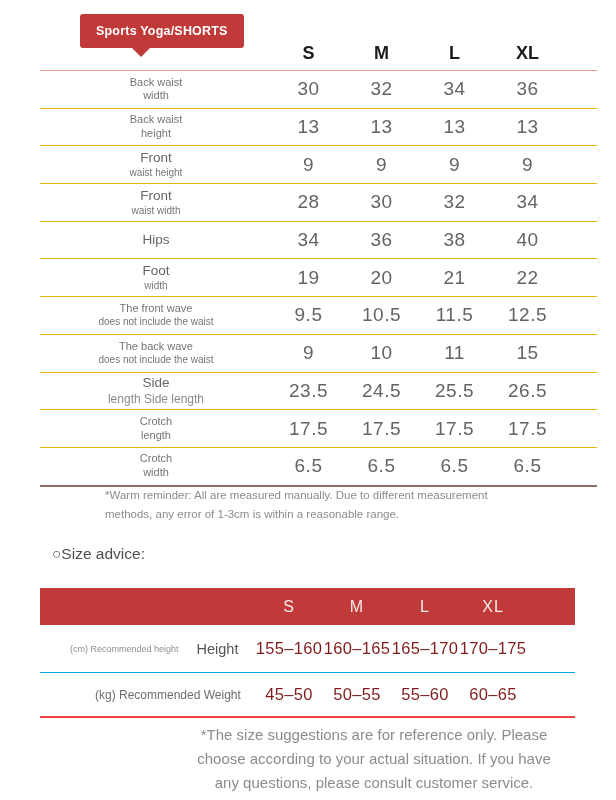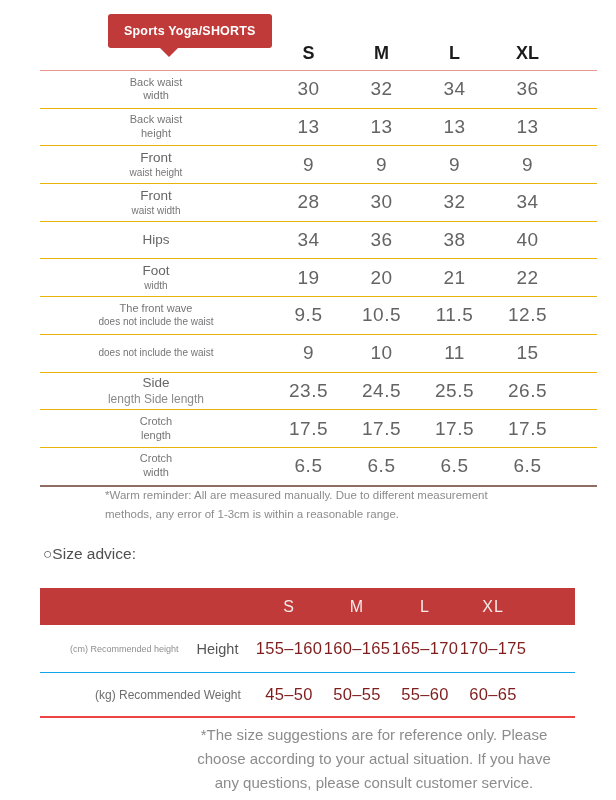--- a/index.html
+++ b/index.html
@@ -2,21 +2,21 @@
 <html><head>
 <meta charset="utf-8">
 <style>
   html,body{margin:0;padding:0;background:#fff;}
   .page{position:relative;width:616px;height:800px;background:#fff;overflow:hidden;
         font-family:"Liberation Sans", sans-serif;color:#666;}
 
   
   .badge{position:absolute;left:80px;top:14px;height:34px;line-height:34px;
          background:#bf3a38;color:#fff;font-size:12.5px;font-weight:bold;
-         padding:0 16px;border-radius:3px;letter-spacing:.2px;margin-left:28px;}
+         padding:0 16px;border-radius:3px;letter-spacing:.2px;}
   .badge::after{content:"";position:absolute;left:52px;top:34px;width:0;height:0;
          border-left:9px solid transparent;border-right:9px solid transparent;
          border-top:9px solid #bf3a38;}
 
   
   .main-table{position:absolute;left:40px;top:30px;width:557px;}
   .grid{display:grid;grid-template-columns:232px 73px 73px 73px 73px;}
   .thead{height:40px;border-bottom:1px solid #e5978f;}
   .thead .hcell{align-self:end;justify-self:center;font-size:18px;font-weight:bold;
                 color:#1b1b1d;padding-bottom:6px;}
@@ -28,21 +28,21 @@
   .l2{font-size:11px;color:#757575;}
   .l2.small{font-size:10px;}
   .l2.tiny{font-size:12px;color:#8a8a8a;}
   .tval{justify-self:center;font-size:19px;color:#646464;letter-spacing:.5px;}
 
   
   .warm-note{position:absolute;left:105px;top:486px;width:432px;font-size:11.5px;
              color:#8c8c8c;line-height:1.65;}
 
   
-  .advice-heading{position:absolute;left:43px;top:545px;font-size:15.5px;color:#4f4f4f;}
+  .advice-heading{position:absolute;left:52px;top:545px;font-size:15.5px;color:#4f4f4f;}
   .grid2{display:grid;grid-template-columns:215px 68px 68px 68px 68px;}
   .advice-bar{position:absolute;left:40px;top:588px;width:535px;height:37px;
               background:#bf3a38;align-items:center;}
   .advice-bar .bcell{justify-self:center;color:#f6eceb;font-size:16px;letter-spacing:1px;}
   .advice-rows{position:absolute;left:40px;top:625px;width:535px;}
   .arow{align-items:center;}
   .arow.height{height:47px;border-bottom:1px solid #0ea5e9;}
   .arow.weight{height:43px;border-bottom:2px solid #ef4444;}
   .alabel{display:flex;align-items:center;}
   .unit-small{font-size:9px;color:#8f8f8f;padding-left:30px;white-space:nowrap;}
@@ -141,20 +141,21 @@
         <div class="l2 small">does not include the waist</div>
       </div>
       <div class="tval">9.5</div>
       <div class="tval">10.5</div>
       <div class="tval">11.5</div>
       <div class="tval">12.5</div>
     </div>
 
     <div class="grid trow">
       <div class="tlabel">
+        <div class="l1">The back wave</div>
         <div class="l2 small">does not include the waist</div>
       </div>
       <div class="tval">9</div>
       <div class="tval">10</div>
       <div class="tval">11</div>
       <div class="tval">15</div>
     </div>
 
     <div class="grid trow">
       <div class="tlabel">

